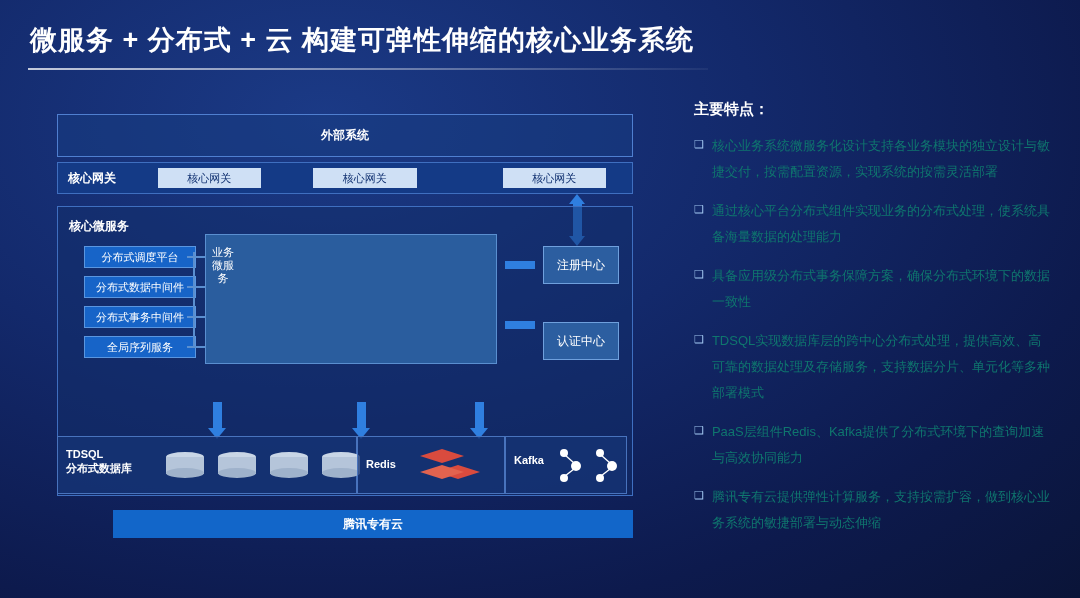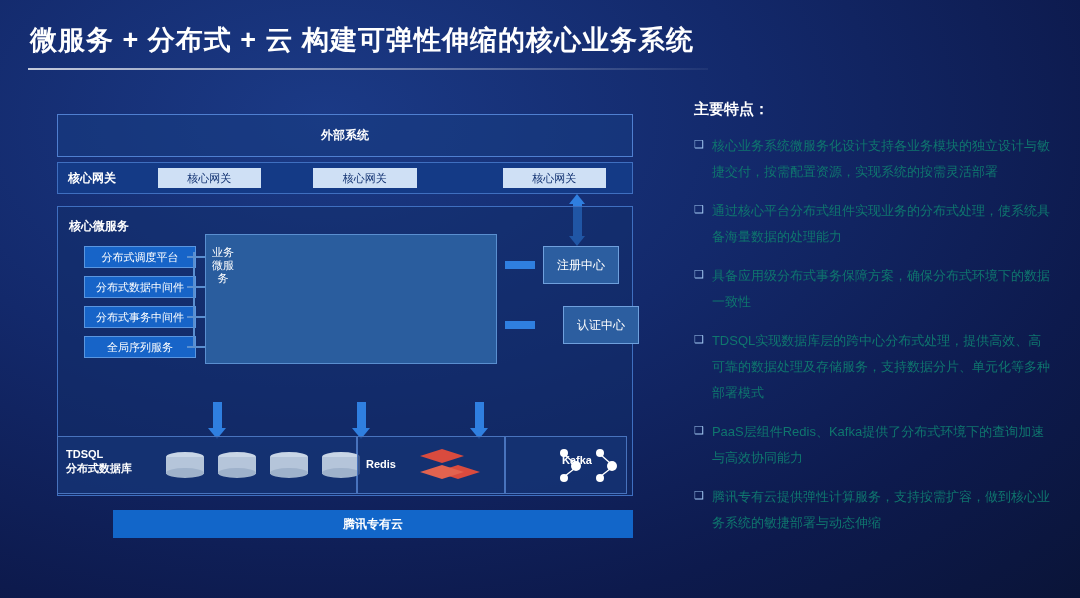--- a/index.html
+++ b/index.html
@@ -110,21 +110,21 @@
   <div style="position:absolute;left:138px;top:146px;width:2px;height:96px;background:#5a8fd0;"></div>
   <div style="position:absolute;left:132px;top:150px;width:18px;height:2px;background:#5a8fd0;"></div>
   <div style="position:absolute;left:132px;top:180px;width:18px;height:2px;background:#5a8fd0;"></div>
   <div style="position:absolute;left:132px;top:210px;width:18px;height:2px;background:#5a8fd0;"></div>
   <div style="position:absolute;left:132px;top:240px;width:18px;height:2px;background:#5a8fd0;"></div>
 
   <div class="svc-panel"></div>
   <div class="svc-vlabel">业务微服务</div>
 
   <div class="right-chip" style="top:140px;">注册中心</div>
-  <div class="right-chip" style="top:200px;margin-left:20px;">认证中心</div>
+  <div class="right-chip" style="top:216px;">认证中心</div>
 
   <div style="position:absolute;left:450px;top:155px;width:30px;height:8px;background:#2f7fe0;"></div>
   <div style="position:absolute;left:450px;top:215px;width:30px;height:8px;background:#2f7fe0;"></div>
 
   <div class="arrow arrow-v" style="left:158px; top:296px; height:28px;"></div>
   <div class="tri" style="left:153px; top:322px; border-left:9px solid transparent; border-right:9px solid transparent; border-top:11px solid #2f7fe0;"></div>
   <div class="arrow arrow-v" style="left:302px; top:296px; height:28px;"></div>
   <div class="tri" style="left:297px; top:322px; border-left:9px solid transparent; border-right:9px solid transparent; border-top:11px solid #2f7fe0;"></div>
   <div class="arrow arrow-v" style="left:420px; top:296px; height:28px;"></div>
   <div class="tri" style="left:415px; top:322px; border-left:9px solid transparent; border-right:9px solid transparent; border-top:11px solid #2f7fe0;"></div>
@@ -162,21 +162,21 @@
       <div class="cell-label" style="top:20px;">Redis</div>
       <div style="position:absolute;left:62px;top:8px;">
         <svg width="64" height="42" viewBox="0 0 64 42">
           <polygon points="22,4 44,11 22,18 0,11" fill="#d94b3e"></polygon>
           <polygon points="38,20 60,27 38,34 16,27" fill="#d94b3e"></polygon>
           <polygon points="22,20 44,27 22,34 0,27" fill="#e2634f"></polygon>
         </svg>
       </div>
     </div>
     <div class="db-cell" style="width:122px;">
-      <div class="cell-label" style="top:16px;margin-left:48px;">Kafka</div>
+      <div class="cell-label" style="top:16px;">Kafka</div>
       <div style="position:absolute;left:50px;top:10px;">
         <svg width="66" height="38" viewBox="0 0 66 38">
           <g fill="#ffffff">
             <circle cx="8" cy="6" r="4"></circle>
               <circle cx="8" cy="31" r="4"></circle>
               <circle cx="20" cy="19" r="5"></circle>
             <circle cx="44" cy="6" r="4"></circle>
               <circle cx="44" cy="31" r="4"></circle>
               <circle cx="56" cy="19" r="5"></circle>
           </g>

